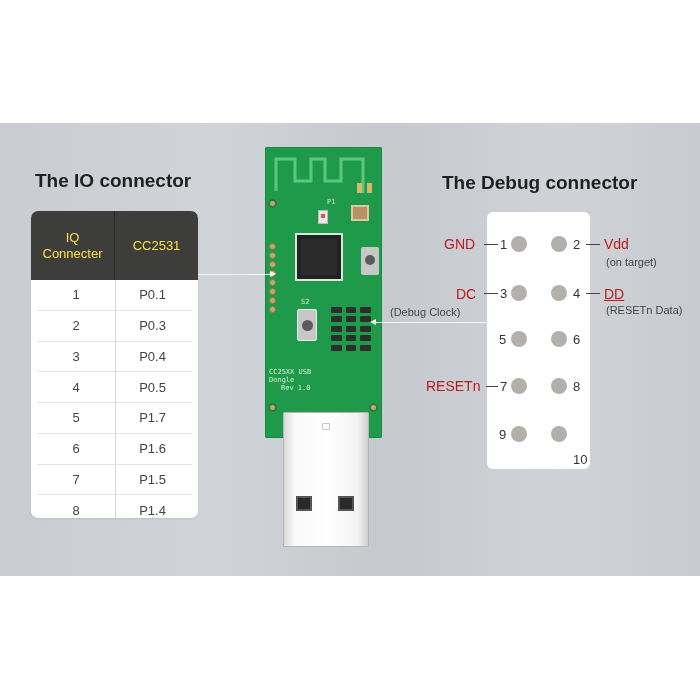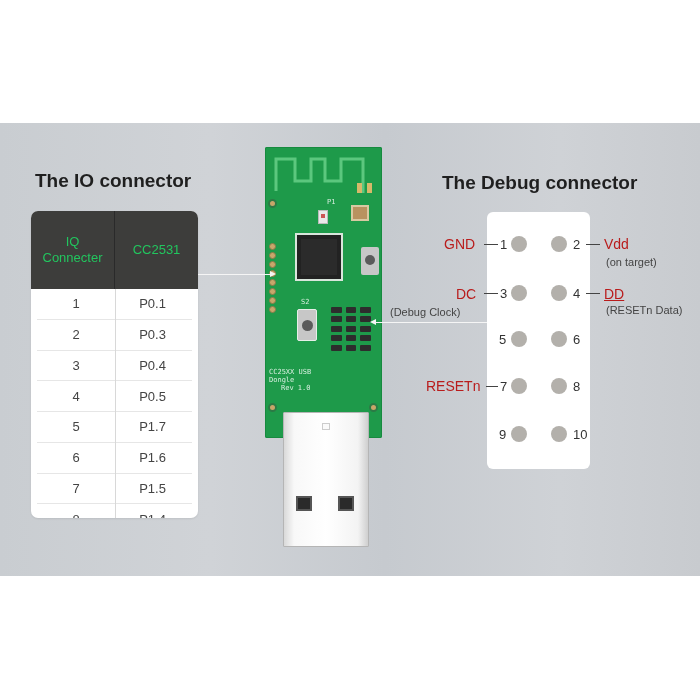--- a/index.html
+++ b/index.html
@@ -17,21 +17,21 @@
   .title-io { left: 35px; top: 170px; }
   .title-debug { left: 442px; top: 172px; }
 
   
   .io-table {
     position: absolute; left: 31px; top: 211px; width: 167px; height: 307px;
     background: #fff; border-radius: 7px; overflow: hidden;
     box-shadow: 0 1px 2px rgba(0,0,0,0.08);
   }
   .io-head {
-    display: flex; height: 78px; background: #3d3d3b; color: #22c55e;
+    display: flex; height: 69px; background: #3d3d3b; color: #fde047;
   }
   .io-head .hc {
     display: flex; align-items: center; justify-content: center; text-align: center;
     font-size: 13px; line-height: 16px;
   }
   .io-head .hc.c1 { width: 84px; border-right: 1px solid #2a2a2a; }
   .io-head .hc.c2 { width: 83px; }
   .io-body { position: relative; }
   .io-body .divider {
     position: absolute; left: 84px; top: 0; bottom: 0; width: 1px; background: #d8d8d8;
@@ -258,21 +258,21 @@
 
 <div class="pin-num" style="left:500px; top:237px;">1</div>
 <div class="pin-num" style="left:573px; top:237px;">2</div>
 <div class="pin-num" style="left:500px; top:286px;">3</div>
 <div class="pin-num" style="left:573px; top:286px;">4</div>
 <div class="pin-num" style="left:499px; top:332px;">5</div>
 <div class="pin-num" style="left:573px; top:332px;">6</div>
 <div class="pin-num" style="left:500px; top:379px;">7</div>
 <div class="pin-num" style="left:573px; top:379px;">8</div>
 <div class="pin-num" style="left:499px; top:427px;">9</div>
-<div class="pin-num" style="left:573px; top:427px;">10</div>
+<div class="pin-num" style="left:573px; top:452px;">10</div>
 
 <div class="lead" style="left:484px; top:244px; width:14px;"></div>
 <div class="lead" style="left:586px; top:244px; width:14px;"></div>
 <div class="lead" style="left:484px; top:293px; width:14px;"></div>
 <div class="lead" style="left:586px; top:293px; width:14px;"></div>
 <div class="lead" style="left:486px; top:386px; width:12px;"></div>
 
 <div class="sig" style="left:444px; top:236px;">GND</div>
 <div class="sig" style="left:604px; top:236px;">Vdd</div>
 <div class="sub" style="left:606px; top:256px;">(on target)</div>

